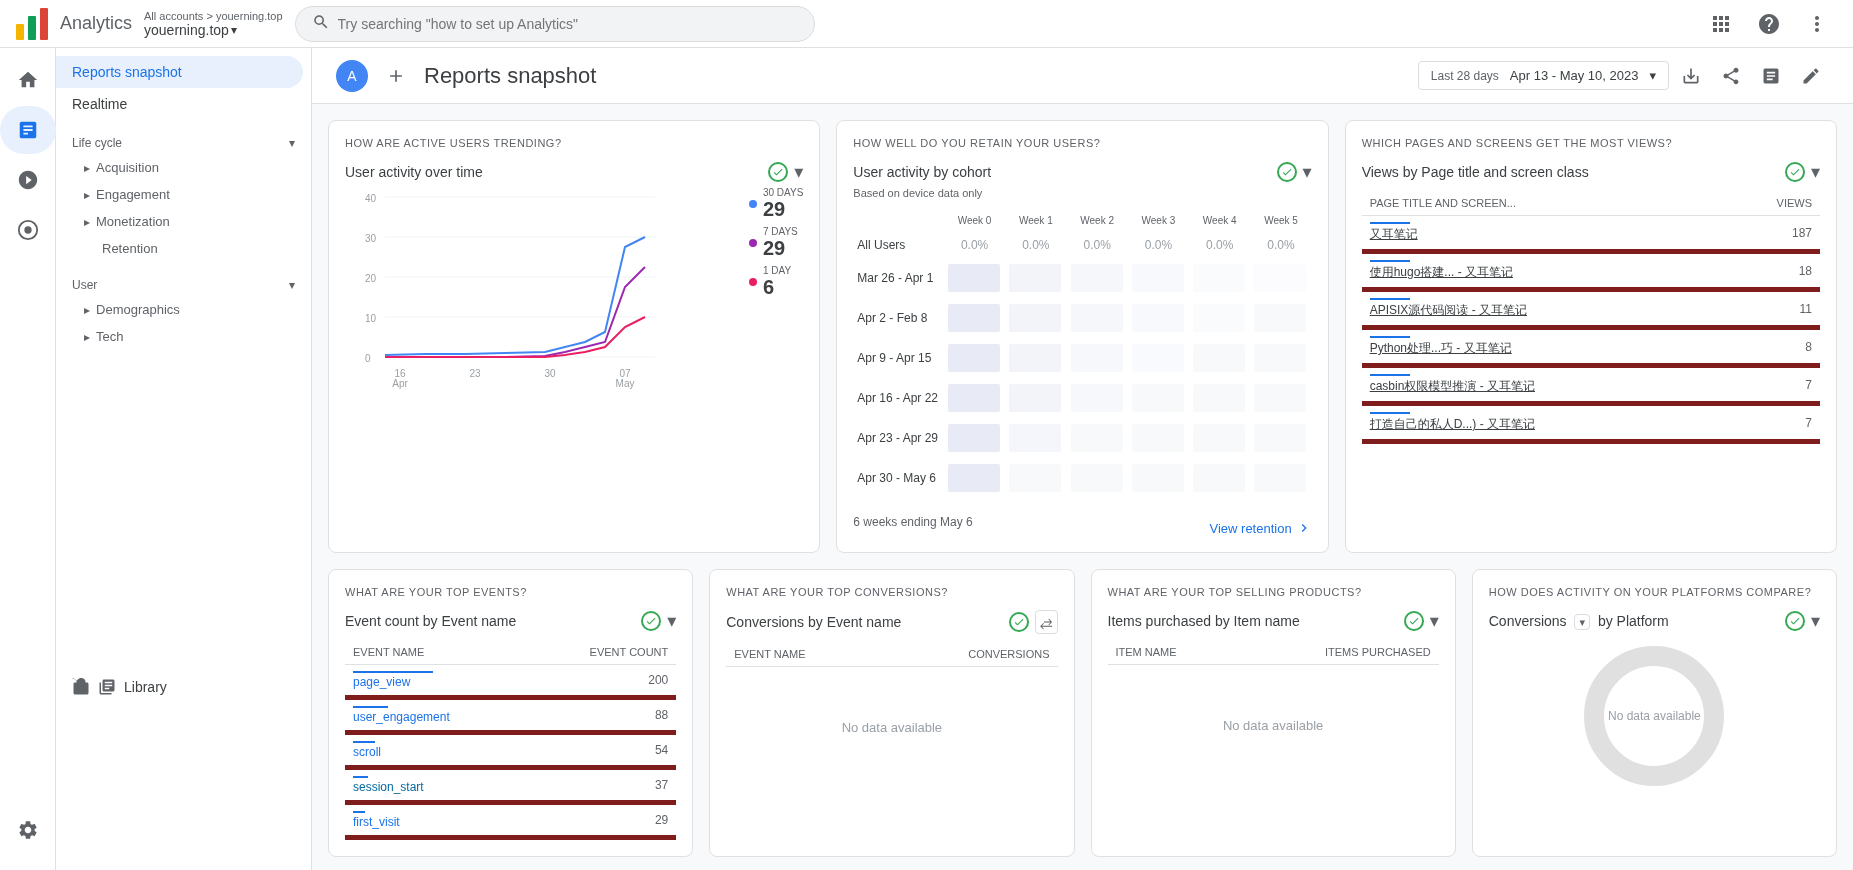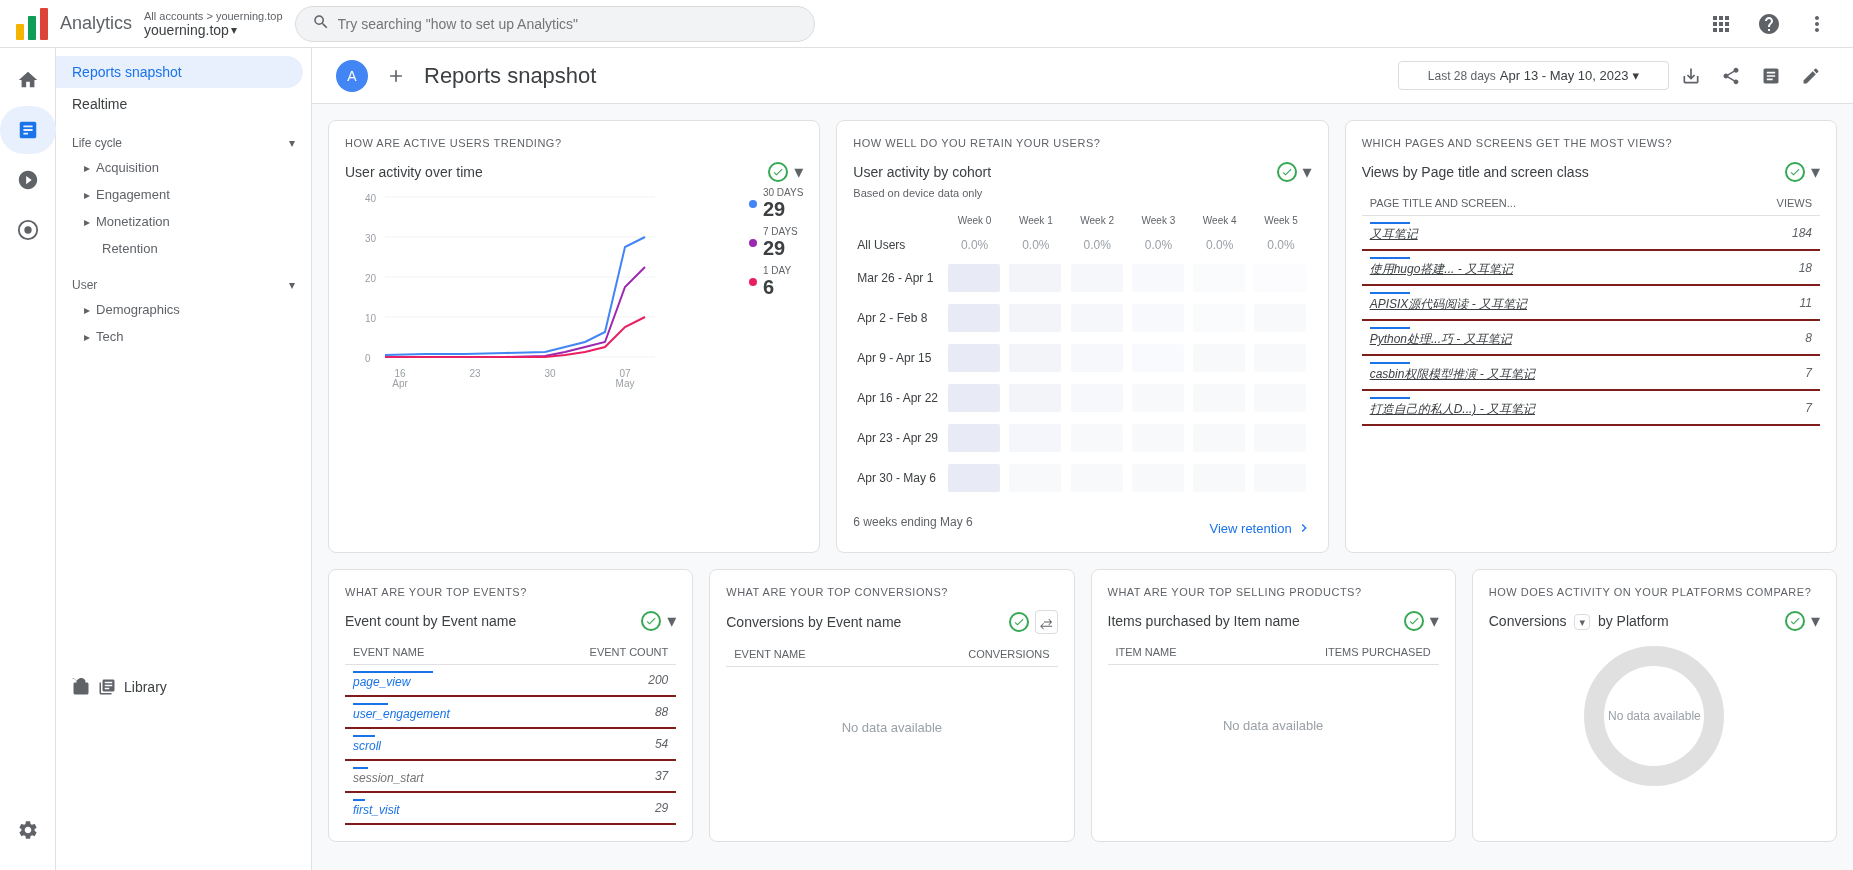--- a/index.html
+++ b/index.html
@@ -23,38 +23,38 @@
 
     
     .sidebar-item { display: flex; align-items: center; padding: 8px 16px; cursor: pointer; border-radius: 0 24px 24px 0; margin-right: 8px; font-size: 14px; color: #3c4043; }
     .sidebar-item.active { background: #e8f0fe; color: #1a73e8; font-weight: 500; }
     .sidebar-section { padding: 16px 16px 4px; font-size: 12px; color: #5f6368; font-weight: 500; display: flex; align-items: center; justify-content: space-between; cursor: pointer; }
     .sidebar-sub-item { display: flex; align-items: center; padding: 6px 16px 6px 28px; cursor: pointer; font-size: 13px; color: #5f6368; }
 
     
     .content-header { display: flex; align-items: center; height: 56px; padding: 0 24px; background: #fff; border-bottom: 1px solid #e0e0e0; gap: 12px; }
     .content-header-title { font-size: 22px; color: #3c4043; font-weight: 400; flex: 1; }
-    .date-range { display: flex; align-items: center; gap: 4px; font-size: 13px; color: #3c4043; border: 1px solid #dadce0; border-radius: 4px; padding: 6px 29px; cursor: pointer; }
+    .date-range { display: flex; align-items: center; gap: 11px; font-size: 13px; color: #3c4043; border: 1px solid #dadce0; border-radius: 4px; padding: 6px 12px; cursor: pointer; }
     .avatar-btn { width: 32px; height: 32px; border-radius: 50%; background: #4285f4; color: #fff; display: flex; align-items: center; justify-content: center; font-size: 14px; font-weight: 500; cursor: pointer; }
     .add-btn { width: 32px; height: 32px; border-radius: 50%; border: none; background: transparent; cursor: pointer; display: flex; align-items: center; justify-content: center; color: #5f6368; font-size: 20px; }
     .header-icons { display: flex; align-items: center; gap: 4px; }
 
     
     .card { background: #fff; border: 1px solid #e0e0e0; border-radius: 8px; padding: 16px; }
     .card-header { font-size: 11px; color: #5f6368; font-weight: 500; text-transform: uppercase; letter-spacing: 0.5px; margin-bottom: 12px; }
     .card-title { font-size: 14px; color: #3c4043; font-weight: 500; margin-bottom: 4px; display: flex; align-items: center; justify-content: space-between; }
 
     
     .chart-container { position: relative; height: 220px; }
 
     
     .data-table { width: 100%; border-collapse: collapse; font-size: 12px; }
     .data-table th { text-align: left; padding: 6px 8px; color: #5f6368; font-weight: 500; border-bottom: 1px solid #e0e0e0; font-size: 11px; }
     .data-table th.right { text-align: right; }
-    .data-table td { padding: 6px 8px; border-bottom: 2px solid #7f1d1d; color: #3c4043; font-style: italic; }
+    .data-table td { padding: 6px 8px; border-bottom: 5px solid #7f1d1d; color: #3c4043; }
     .data-table td.right { text-align: right; color: #5f6368; }
     .view-link { display: flex; align-items: center; gap: 4px; color: #1a73e8; font-size: 13px; cursor: pointer; justify-content: flex-end; margin-top: 12px; }
 
     
     .cohort-table { width: 100%; border-collapse: collapse; font-size: 12px; }
     .cohort-table th { text-align: center; padding: 6px 4px; color: #5f6368; font-weight: 500; font-size: 10px; }
     .cohort-table th:first-child { text-align: left; }
     .cohort-table td { padding: 6px 4px; text-align: center; color: #3c4043; }
     .cohort-table td:first-child { text-align: left; }
 
@@ -519,21 +519,21 @@
                 <th>PAGE TITLE AND SCREEN...</th>
                 <th class="right">VIEWS</th>
               </tr>
             </thead>
             <tbody>
               <tr>
                 <td>
                   <div class="blue-line"></div>
                   <span class="link underline-link">又耳笔记</span>
                 </td>
-                <td class="right">184</td>
+                <td class="right">187</td>
               </tr>
               <tr>
                 <td>
                   <div class="blue-line"></div>
                   <span class="link underline-link">使用hugo搭建... - 又耳笔记</span>
                 </td>
                 <td class="right">18</td>
               </tr>
               <tr>
                 <td>
@@ -608,21 +608,21 @@
               <tr>
                 <td>
                   <div class="blue-line" style="width:22px;"></div>
                   <span style="color:#1a73e8;cursor:pointer;">scroll</span>
                 </td>
                 <td class="right">54</td>
               </tr>
               <tr>
                 <td>
                   <div class="blue-line" style="width:15px;"></div>
-                  <span style="color:#737373;cursor:pointer;margin-top:27px;">session_start</span>
+                  <span style="color:#0369a1;cursor:pointer;margin-top:27px;">session_start</span>
                 </td>
                 <td class="right">37</td>
               </tr>
               <tr>
                 <td>
                   <div class="blue-line" style="width:12px;"></div>
                   <span style="color:#1a73e8;cursor:pointer;">first_visit</span>
                 </td>
                 <td class="right">29</td>
               </tr>

